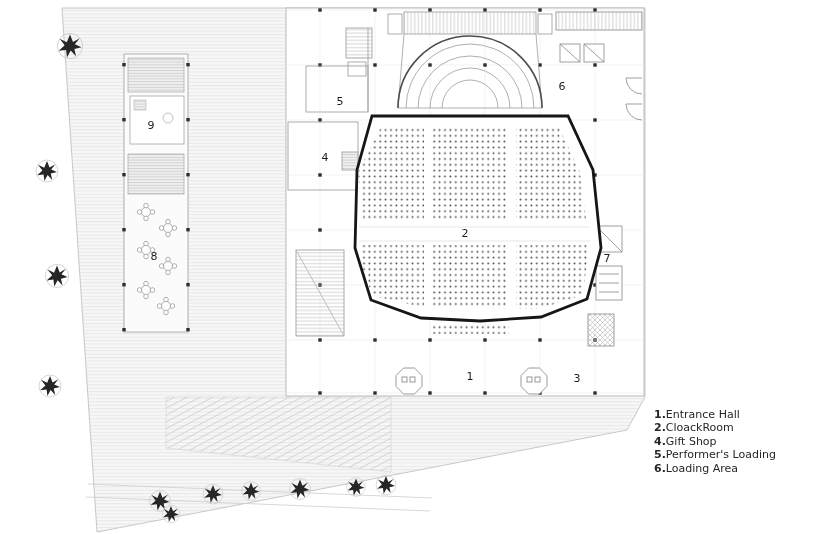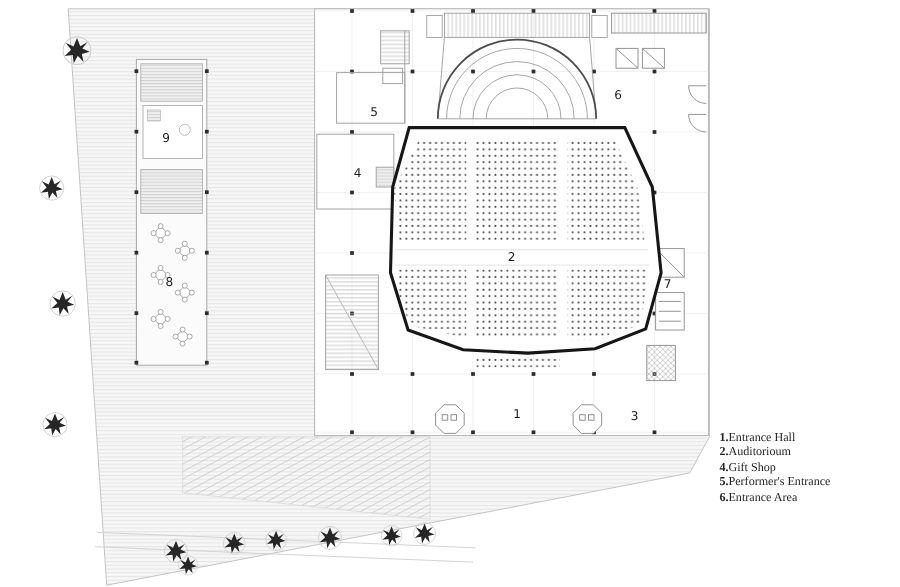--- a/index.html
+++ b/index.html
@@ -1,21 +1,21 @@
 <!DOCTYPE html>
 <html><head>
 <meta charset="utf-8">
 <style>
   html,body{margin:0;padding:0;background:#ffffff;}
   .canvas{position:relative;width:818px;height:534px;background:#ffffff;overflow:hidden;
           font-family:"DejaVu Sans","Liberation Sans",sans-serif;}
   .canvas svg{position:absolute;left:0;top:0;}
   .plan-num{font-family:"DejaVu Sans",sans-serif;font-size:11px;fill:#1c1c1c;text-anchor:middle;}
-  .legend{position:absolute;left:654px;top:392px;width:164px;color:#262626;
-          font-size:11px;line-height:13.4px;font-family:Liberation Serif, serif;}
+  .legend{position:absolute;left:654px;top:408px;width:164px;color:#262626;
+          font-size:11px;line-height:13.4px;}
   .legend-row{white-space:nowrap;}
   .legend-num{font-weight:bold;}
 </style>
 </head>
 <body>
 
 <div class="canvas">
 
 <svg width="818" height="534" viewBox="0 0 818 534">
   <defs>
@@ -260,19 +260,19 @@
         <text x="340" y="105" class="plan-num">5</text>
         <text x="562" y="90" class="plan-num">6</text>
         <text x="607" y="262" class="plan-num">7</text>
         <text x="154" y="260" class="plan-num">8</text>
         <text x="151" y="129" class="plan-num">9</text>
       </g>
 </svg>
 
 <div class="legend">
       <div class="legend-row"><span class="legend-num">1.</span><span class="legend-label">Entrance Hall</span></div>
-      <div class="legend-row"><span class="legend-num">2.</span><span class="legend-label">Auditorioum</span></div>
+      <div class="legend-row"><span class="legend-num">2.</span><span class="legend-label">CloackRoom</span></div>
       <div class="legend-row"><span class="legend-num">4.</span><span class="legend-label">Gift Shop</span></div>
-      <div class="legend-row"><span class="legend-num">5.</span><span class="legend-label">Performer's Entrance</span></div>
-      <div class="legend-row"><span class="legend-num">6.</span><span class="legend-label">Entrance Area</span></div>
+      <div class="legend-row"><span class="legend-num">5.</span><span class="legend-label">Performer's Loading</span></div>
+      <div class="legend-row"><span class="legend-num">6.</span><span class="legend-label">Loading Area</span></div>
     </div>
 
 </div>
 
 </body></html>

